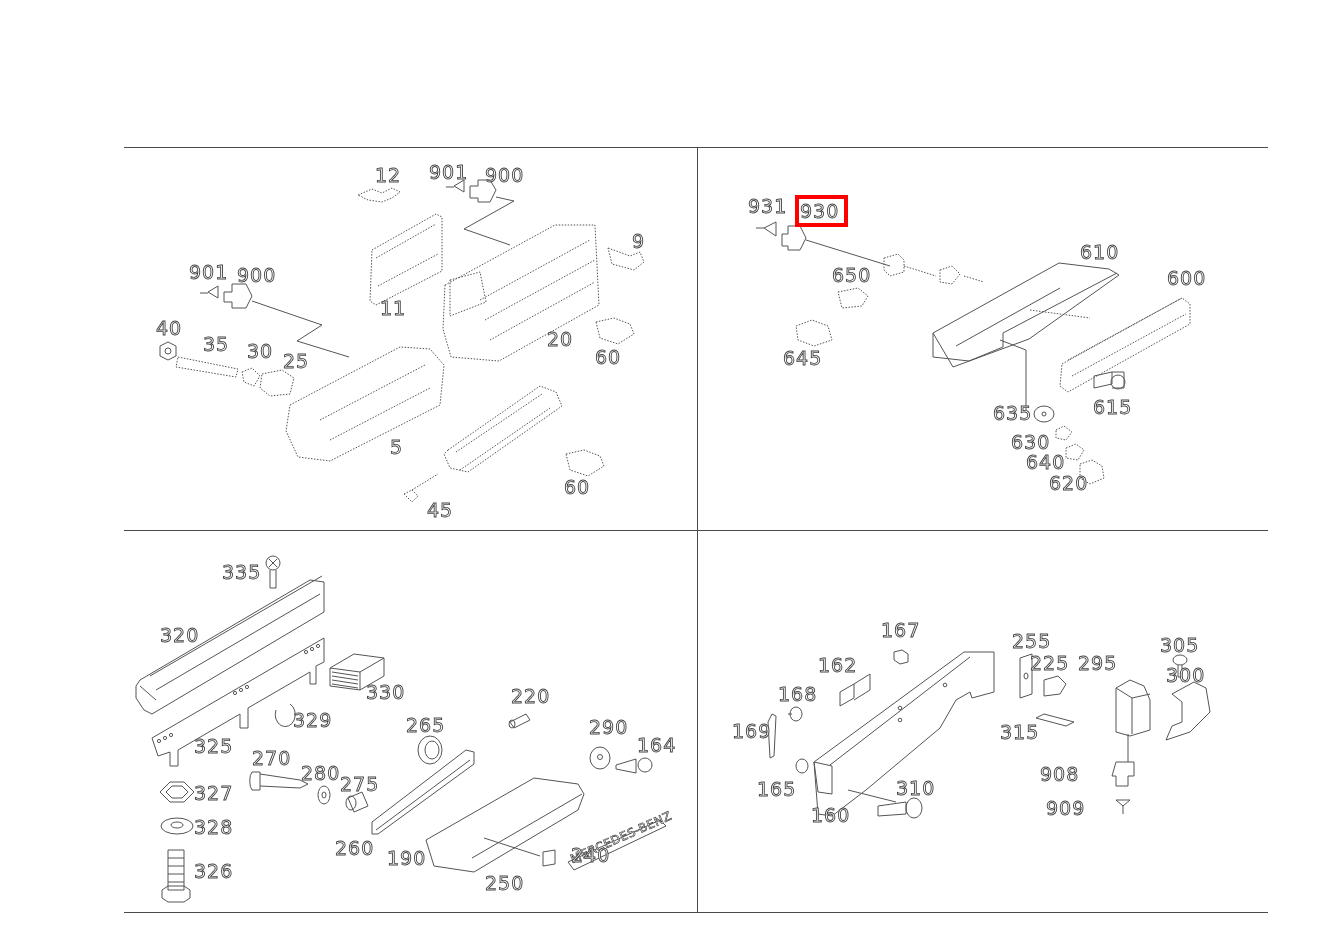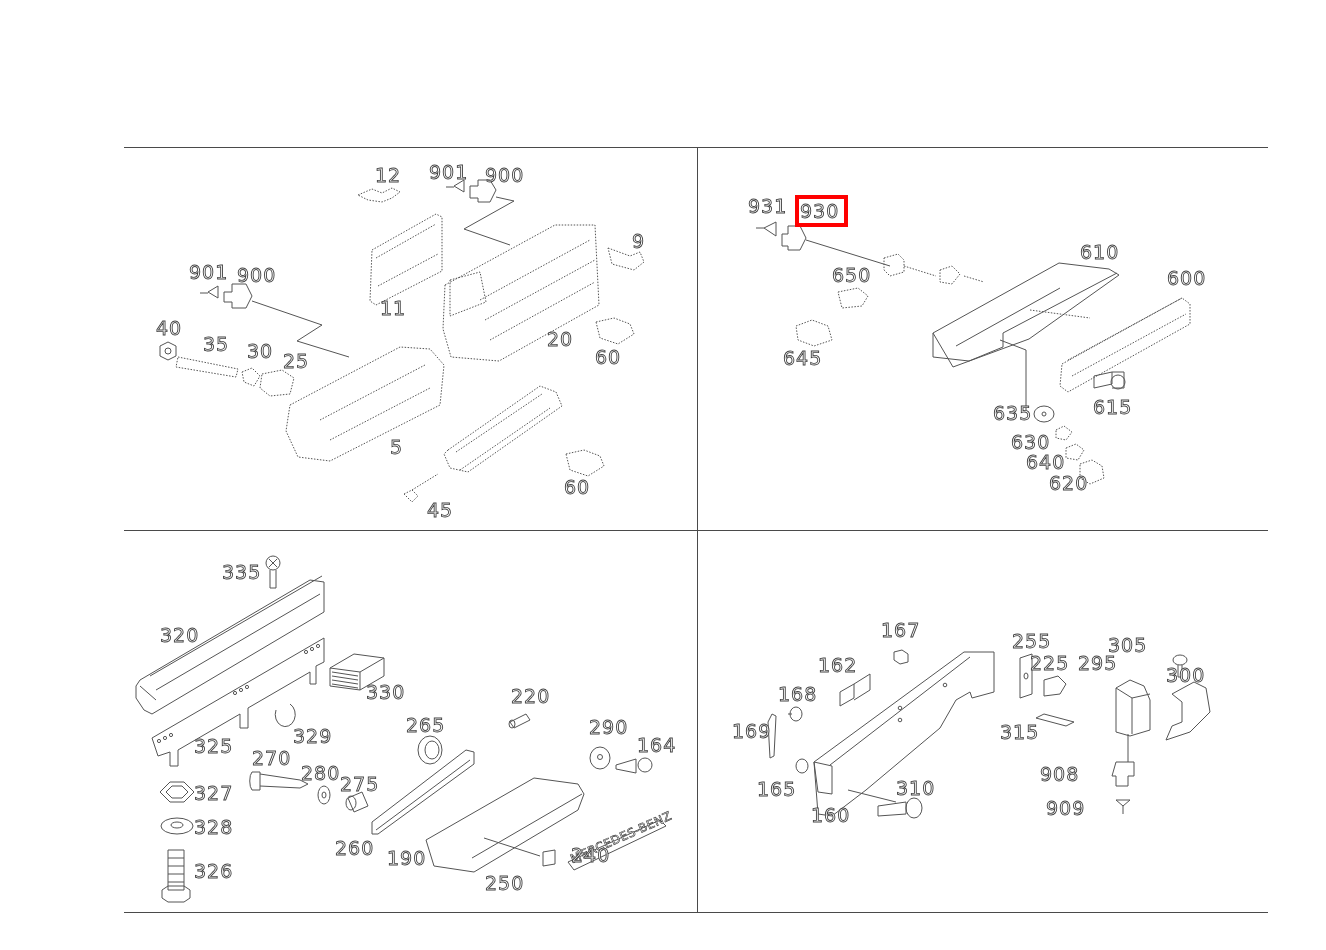--- a/index.html
+++ b/index.html
@@ -239,38 +239,38 @@
     <div class="callout" style="left: 783px; top: 348px;">645</div>
     <div class="callout" style="left: 1093px; top: 397px;">615</div>
     <div class="callout" style="left: 993px; top: 403px;">635</div>
     <div class="callout" style="left: 1011px; top: 432px;">630</div>
     <div class="callout" style="left: 1026px; top: 452px;">640</div>
     <div class="callout" style="left: 1049px; top: 473px;">620</div>
     <div class="callout" style="left: 222px; top: 562px;">335</div>
     <div class="callout" style="left: 160px; top: 625px;">320</div>
     <div class="callout" style="left: 366px; top: 682px;">330</div>
     <div class="callout" style="left: 511px; top: 686px;">220</div>
-    <div class="callout" style="left: 293px; top: 710px; margin-top: 16px;">329</div>
+    <div class="callout" style="left: 293px; top: 710px;">329</div>
     <div class="callout" style="left: 406px; top: 715px;">265</div>
     <div class="callout" style="left: 589px; top: 717px;">290</div>
     <div class="callout" style="left: 637px; top: 735px;">164</div>
     <div class="callout" style="left: 194px; top: 736px;">325</div>
     <div class="callout" style="left: 252px; top: 748px;">270</div>
     <div class="callout" style="left: 301px; top: 763px; text-align: center;">280</div>
     <div class="callout" style="left: 340px; top: 774px;">275</div>
     <div class="callout" style="left: 194px; top: 783px;">327</div>
     <div class="callout" style="left: 194px; top: 817px;">328</div>
     <div class="callout" style="left: 335px; top: 838px;">260</div>
     <div class="callout" style="left: 387px; top: 848px;">190</div>
     <div class="callout" style="left: 571px; top: 845px;">240</div>
     <div class="callout" style="left: 194px; top: 861px;">326</div>
     <div class="callout" style="left: 485px; top: 873px;">250</div>
     <div class="callout" style="left: 881px; top: 620px;">167</div>
     <div class="callout" style="left: 1012px; top: 631px;">255</div>
-    <div class="callout" style="left: 1108px; top: 635px;">305</div>
+    <div class="callout" style="left: 1160px; top: 635px;">305</div>
     <div class="callout" style="left: 818px; top: 655px;">162</div>
     <div class="callout" style="left: 1030px; top: 653px;">225</div>
     <div class="callout" style="left: 1078px; top: 653px;">295</div>
     <div class="callout" style="left: 1166px; top: 665px;">300</div>
     <div class="callout" style="left: 778px; top: 684px;">168</div>
     <div class="callout" style="left: 732px; top: 721px;">169</div>
     <div class="callout" style="left: 1000px; top: 722px;">315</div>
     <div class="callout" style="left: 1040px; top: 764px;">908</div>
     <div class="callout" style="left: 757px; top: 779px;">165</div>
     <div class="callout" style="left: 896px; top: 778px;">310</div>

